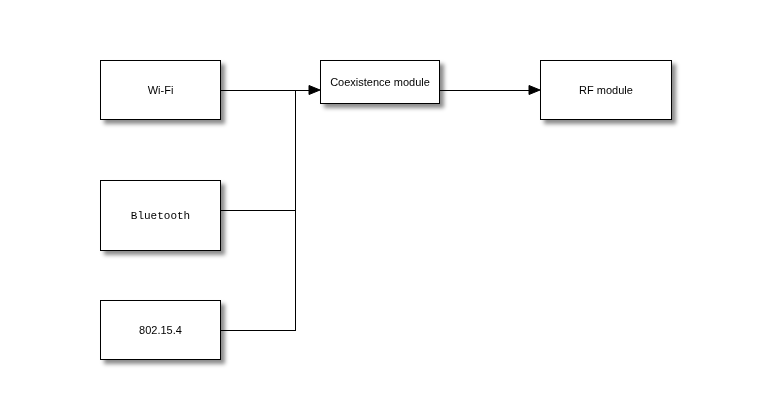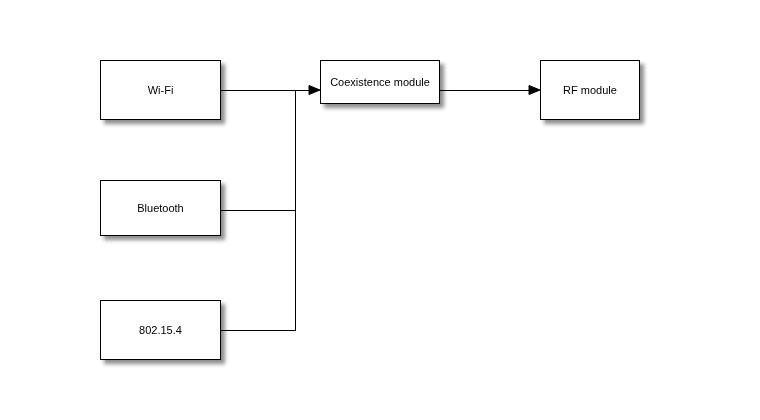--- a/index.html
+++ b/index.html
@@ -43,24 +43,24 @@
     align-items: center;
     justify-content: center;
     text-align: center;
   }
   .node span {
     font-size: 11px;
     color: #000000;
     white-space: nowrap;
   }
   .node-wifi        { left: 100px; top: 60px;  width: 121px; height: 60px; }
-  .node-bluetooth   { left: 100px; top: 180px; width: 121px; height: 56px; }
+  .node-bluetooth   { left: 100px; top: 180px; width: 121px; height: 71px; font-family: Liberation Mono, monospace; }
   .node-zigbee      { left: 100px; top: 300px; width: 121px; height: 60px; justify-content: center; }
   .node-coexistence { left: 320px; top: 60px;  width: 120px; height: 44px; }
-  .node-rf          { left: 540px; top: 60px;  width: 100px; height: 60px; }
+  .node-rf          { left: 540px; top: 60px;  width: 132px; height: 60px; }
 </style>
 </head>
 <body>
 
 <div class="canvas">
 
   <svg class="wires" width="760" height="420" viewBox="0 0 760 420" xmlns="http://www.w3.org/2000/svg">
     <g>
       <line x1="221" y1="90" x2="311" y2="90"></line>
       <polygon points="320,90 309,85.5 309,94.5"></polygon>

